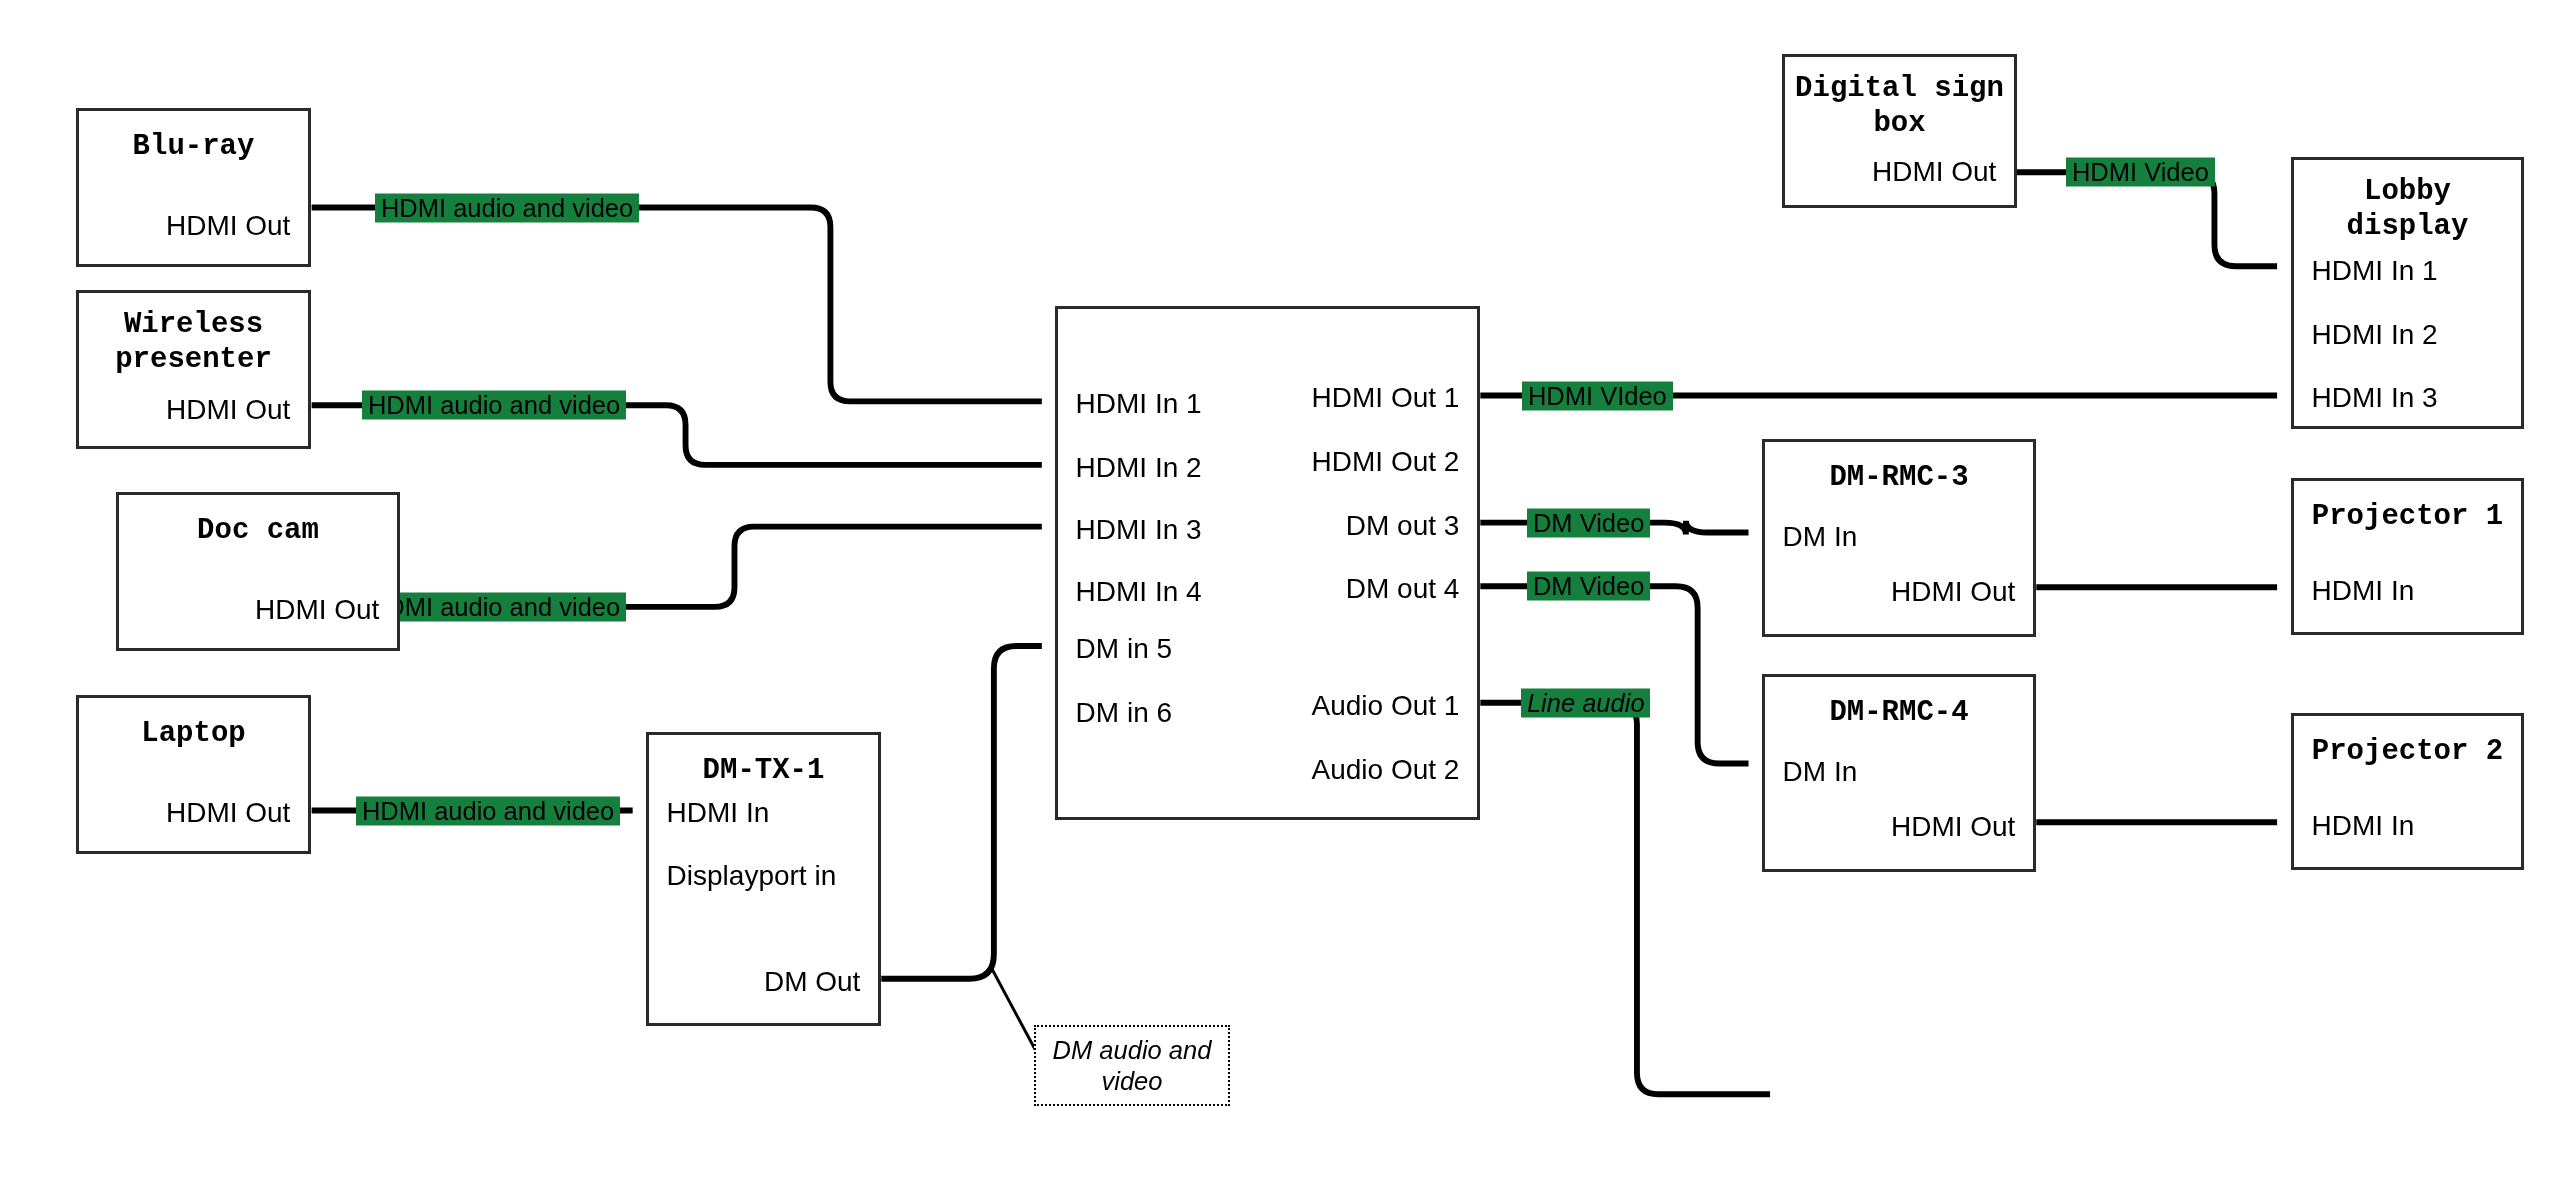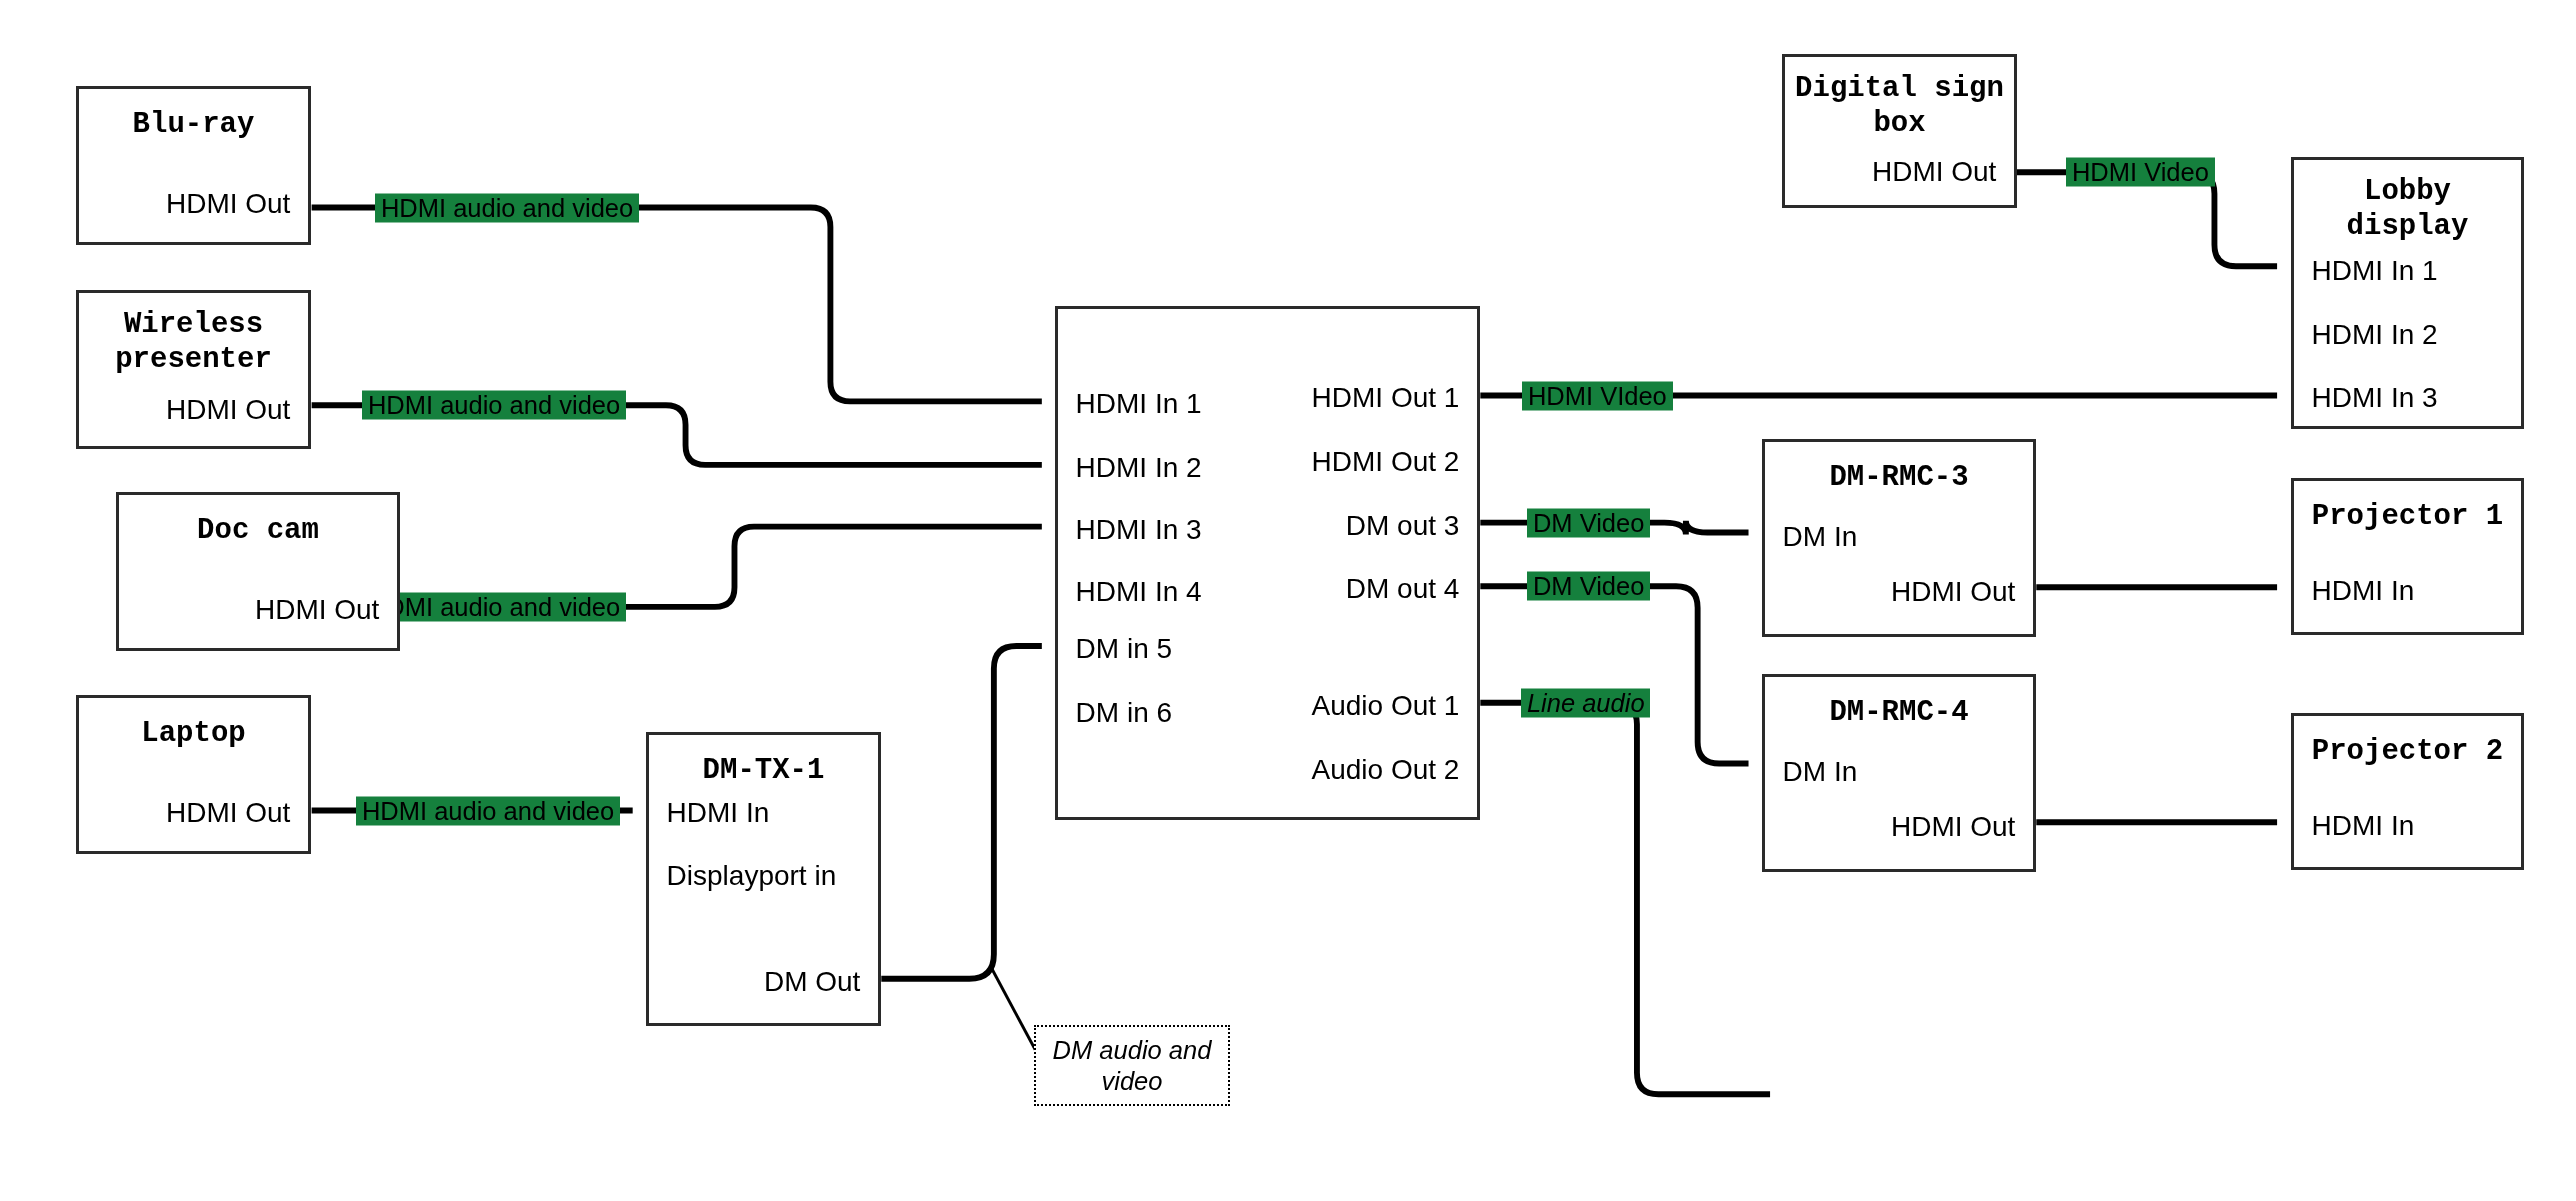--- a/index.html
+++ b/index.html
@@ -124,21 +124,21 @@
   <div class="link-label" style="left:375px; top:208px;">HDMI audio and video</div>
   <div class="link-label" style="left:362px; top:405px;">HDMI audio and video</div>
   <div class="link-label" style="left:362px; top:607px;">HDMI audio and video</div>
   <div class="link-label" style="left:356px; top:811px;">HDMI audio and video</div>
   <div class="link-label" style="left:1522px; top:396px;">HDMI VIdeo</div>
   <div class="link-label" style="left:2066px; top:172px;">HDMI Video</div>
   <div class="link-label" style="left:1527px; top:523px;">DM Video</div>
   <div class="link-label" style="left:1527px; top:586px;">DM Video</div>
   <div class="link-label" style="left:1521px; top:703px;font-style:italic;">Line audio</div>
 
-  <div class="node" style="left:76px; top:86px; width:235px; height:159px;">
+  <div class="node" style="left:76px; top:108px; width:235px; height:159px;">
     <div class="node-title" style="top:17.6px;">Blu-ray</div>
     <div class="port right" style="top:98px;">HDMI Out</div>
   </div>
 
   <div class="node" style="left:76px; top:290px; width:235px; height:159px;">
     <div class="node-title" style="top:13.7px;">Wireless
 presenter</div>
     <div class="port right" style="top:100px;">HDMI Out</div>
   </div>
 

